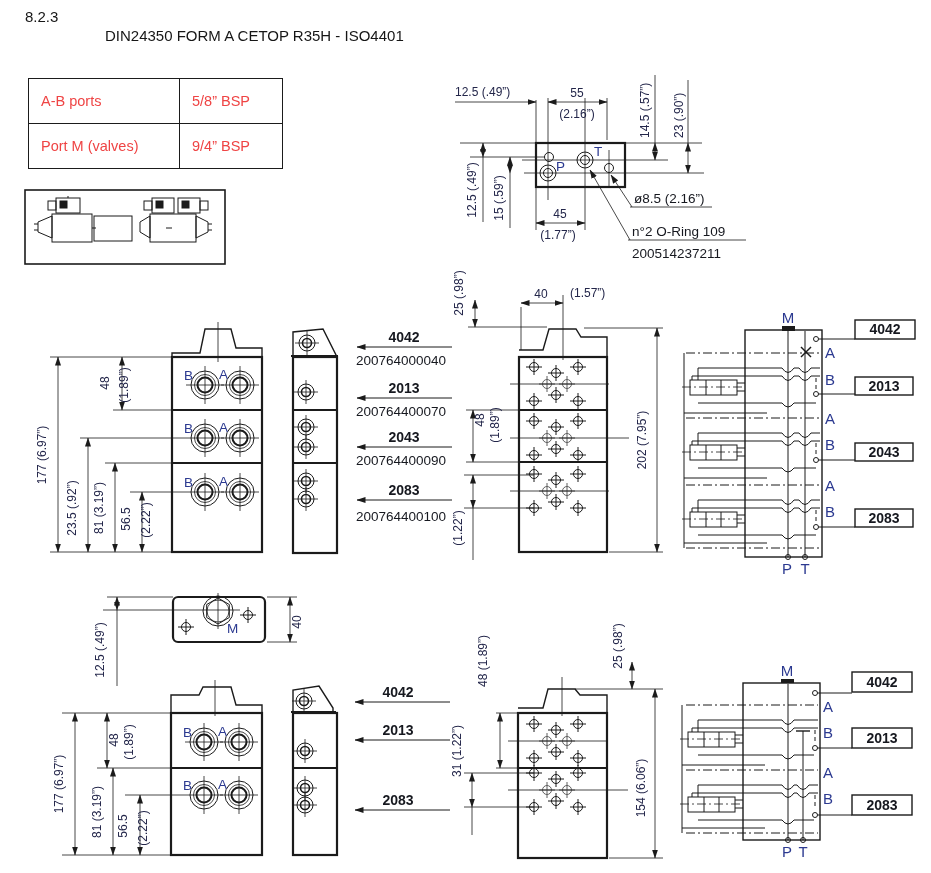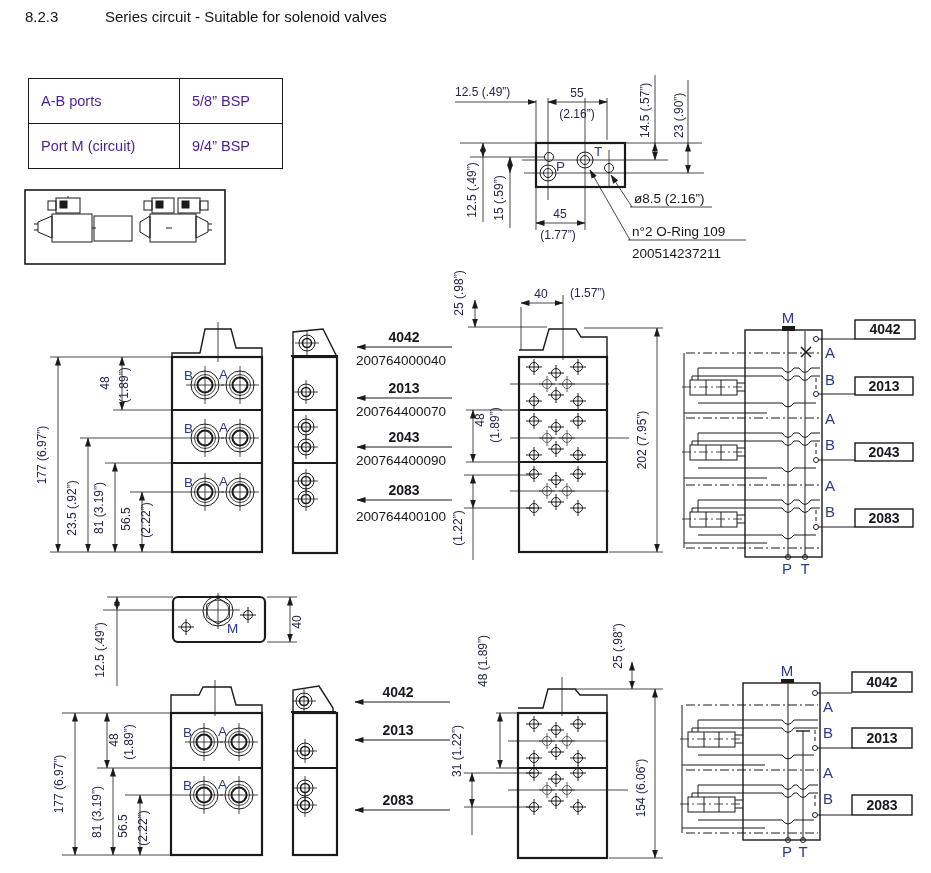--- a/index.html
+++ b/index.html
@@ -1,20 +1,20 @@
 <!DOCTYPE html>
 <html><head>
 <meta charset="utf-8">
 <style>
   html,body{margin:0;padding:0;background:#fff;}
   #page{position:relative;width:931px;height:873px;background:#ffffff;overflow:hidden;
         font-family:"Liberation Sans",sans-serif;color:#161616;}
   .hdr{position:absolute;font-size:15px;color:#161616;white-space:nowrap;}
   #spec{position:absolute;left:28px;top:78px;border-collapse:collapse;}
-  #spec td{border:1.4px solid #1b1b1b;font-size:14.5px;color:#4c1d95;padding:0 0 0 12px;height:44px;}
+  #spec td{border:1.4px solid #1b1b1b;font-size:14.5px;color:#ef4444;padding:0 0 0 12px;height:44px;}
   #spec td.lab{width:138px;}
   #spec td.val{width:90px;}
   svg text{font-family:"Liberation Sans",sans-serif;}
   .ln{stroke:#1b1b1b;fill:none;stroke-width:1;}
   .thk{stroke-width:2.2;}
   .md{stroke-width:1.4;}
   .tn{stroke-width:0.8;}
   .dd{stroke-dasharray:9 3 2 3;}
   .dsh{stroke-dasharray:4 3;}
   .dim{font-size:12px;fill:#23264a;}
@@ -23,30 +23,30 @@
   .mdl{font-size:14px;font-weight:bold;fill:#16181f;}
   .code{font-size:13.5px;fill:#16181f;}
   .note{font-size:13.5px;fill:#16181f;}
 </style>
 </head>
 <body>
 
 <div id="page">
 
   <div class="hdr" style="left:25px;top:8px;">8.2.3</div>
-  <div class="hdr" style="left:105px;top:8px;">Series circuit - Suitable for solenoid valves</div>
+  <div class="hdr" style="left:105px;top:27px;">DIN24350 FORM A CETOP R35H - ISO4401</div>
 
   <table id="spec">
     <tbody>
         <tr>
       <td class="lab">A-B ports</td>
       <td class="val">5/8” BSP</td>
     </tr>
     <tr>
-      <td class="lab">Port M (circuit)</td>
+      <td class="lab">Port M (valves)</td>
       <td class="val">9/4” BSP</td>
     </tr>
   </tbody>
     </table>
 
   <svg width="931" height="873" viewBox="0 0 931 873" style="position:absolute;left:0;top:0;">
     <defs>
       <marker id="mE" markerWidth="9" markerHeight="6" refX="8.5" refY="3" orient="auto" markerUnits="userSpaceOnUse">
           <path d="M0,0 L9,3 L0,6 Z" fill="#1b1b1b"></path>
         </marker>

